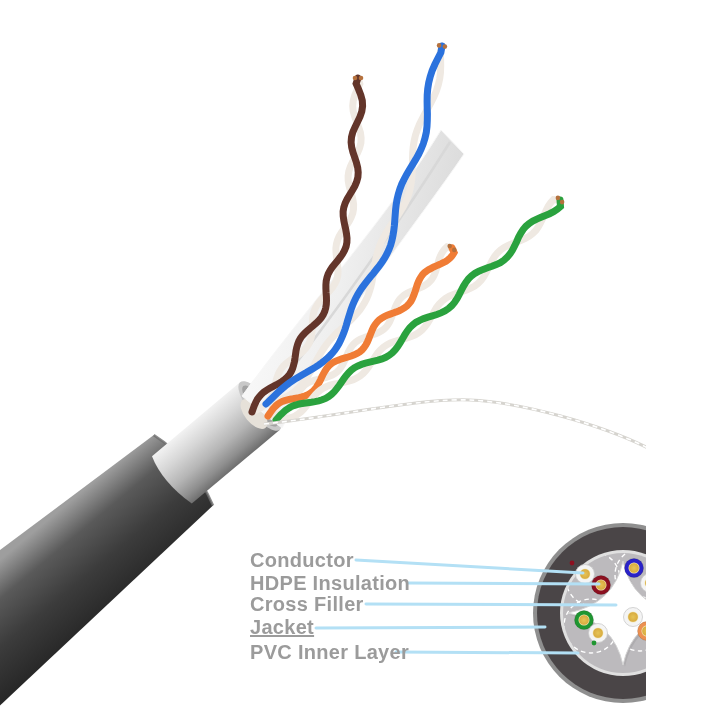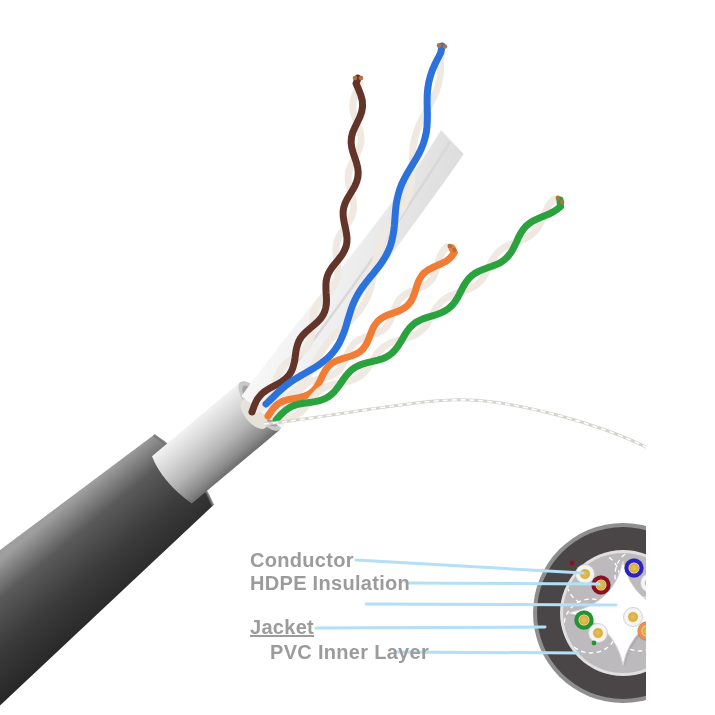--- a/index.html
+++ b/index.html
@@ -6,21 +6,21 @@
   .stage{
     position:relative;width:646px;height:715px;background:#ffffff;
     overflow:hidden;font-family:"Liberation Sans", sans-serif;
   }
   .stage svg{position:absolute;left:0;top:0;}
   .diagram-label{
     position:absolute;left:250px;height:22px;line-height:22px;
     font-size:20px;font-weight:bold;letter-spacing:0.3px;
     color:var(--label-color,#9b9b9b);white-space:nowrap;
   }
-  .lbl-0{top:549px;} .lbl-1{top:572px;} .lbl-2{top:593px;} .lbl-3{top:616px;text-decoration:underline;} .lbl-4{top:641px;margin-left:20px;}
+  .lbl-0{top:549px;} .lbl-1{top:572px;} .lbl-2{top:593px;} .lbl-3{top:616px;text-decoration:underline;} .lbl-4{top:641px;}
 </style>
 </head>
 <body>
 
 <div class="stage" style="background: rgb(255, 255, 255);">
   <svg id="scene" width="715" height="715" viewBox="0 0 715 715">
     <defs>
       <linearGradient id="jacketGrad" gradientUnits="userSpaceOnUse" x1="110" y1="468" x2="206" y2="583">
         <stop offset="0" stop-color="#9e9e9e"></stop>
         <stop offset="0.2" stop-color="#5a5a5a"></stop>
@@ -154,15 +154,16 @@
       <line x1="356" y1="560" x2="583" y2="573" stroke="#b3e0f5" stroke-width="3"></line>
       <line x1="408" y1="583" x2="599" y2="584" stroke="#b3e0f5" stroke-width="3"></line>
       <line x1="366" y1="604" x2="616" y2="605" stroke="#b3e0f5" stroke-width="3"></line>
       <line x1="316" y1="628" x2="545" y2="627" stroke="#b3e0f5" stroke-width="3"></line>
       <line x1="396" y1="652" x2="578" y2="653" stroke="#b3e0f5" stroke-width="3"></line>
     </g>
   </svg>
 
   <div class="diagram-label lbl-0">Conductor</div>
   <div class="diagram-label lbl-1">HDPE Insulation</div>
+  <div class="diagram-label lbl-2">Cross Filler</div>
   <div class="diagram-label lbl-3">Jacket</div>
   <div class="diagram-label lbl-4">PVC Inner Layer</div>
 </div>
 
 </body></html>

